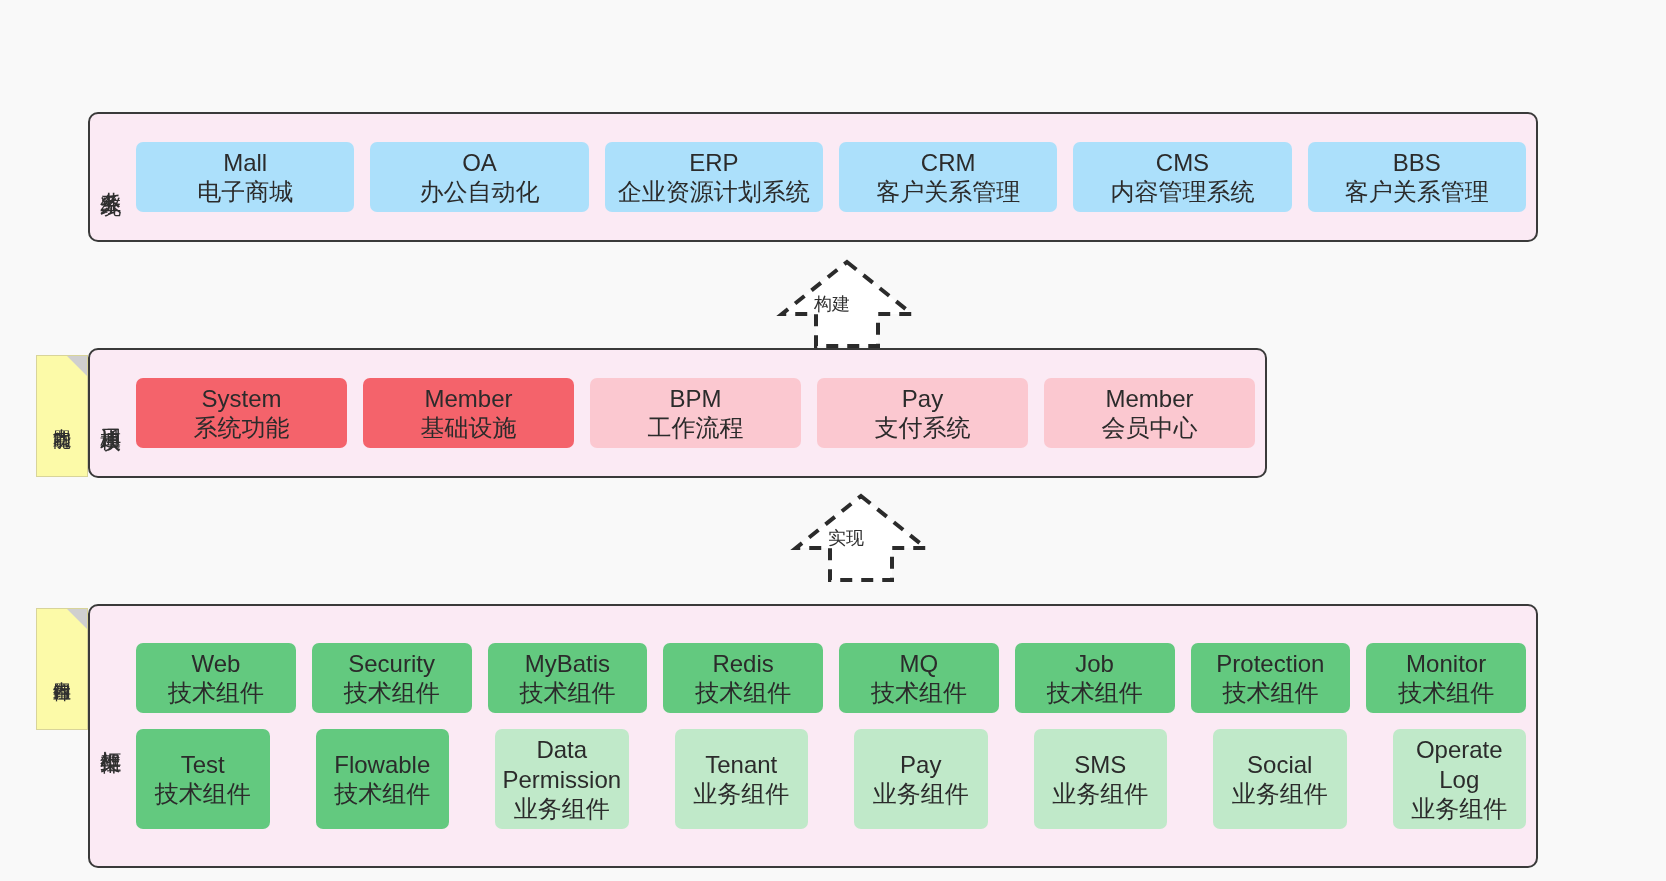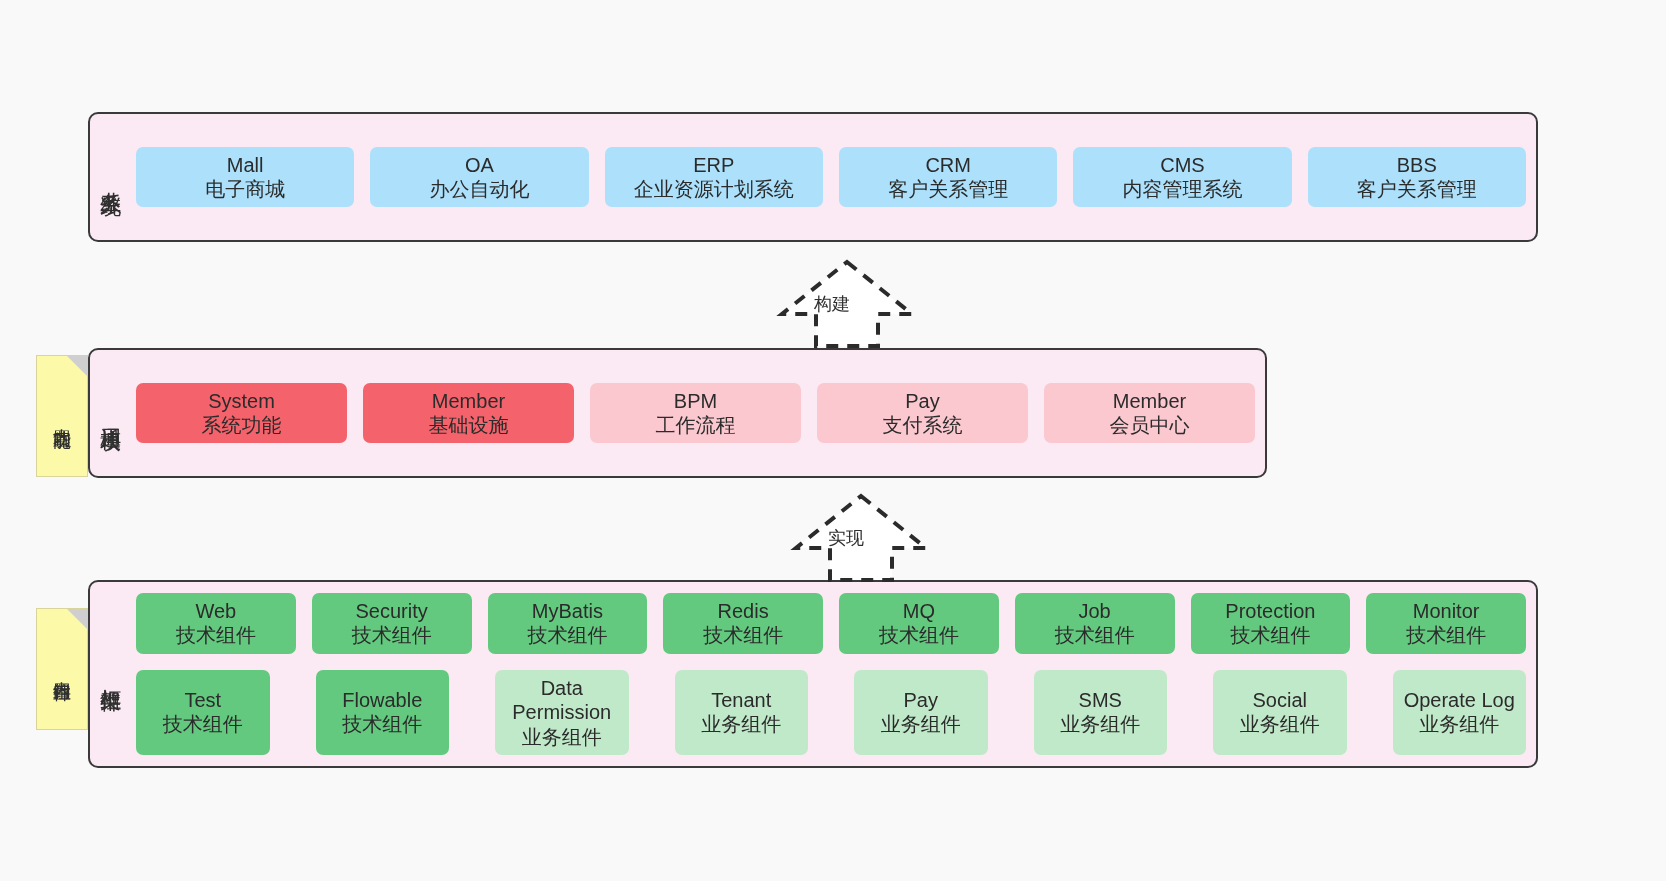--- a/index.html
+++ b/index.html
@@ -69,21 +69,21 @@
   
   .box {
     flex: 1 1 0;
     box-sizing: border-box;
     border-radius: 7px;
     display: flex;
     flex-direction: column;
     align-items: center;
     justify-content: center;
     text-align: center;
-    font-size: 20px;
+    font-size: 24px;
     line-height: 1.22;
     color: #2b2b2b;
     padding: 6px 4px;
   }
   .box .en { display: block; }
   .box .cn { display: block; }
 
   .box-blue   { background: #ace0fb; }
   .box-red    { background: #f4636b; }
   .box-pink   { background: #fbc8d0; }
@@ -219,21 +219,21 @@
   <div class="note" style="left:36px; top:355px; width:52px; height:122px;">
     <span class="fold"></span>
     <span>内置功能</span>
   </div>
 
   <svg class="arrow" style="left:766px; top:490px; width:190px; height:92px;" viewBox="0 0 190 92" xmlns="http://www.w3.org/2000/svg">
     <polygon points="95,6 160,58 126,58 126,90 64,90 64,58 30,58" fill="#ffffff" stroke="#2b2b2b" stroke-width="4" stroke-dasharray="12,9" stroke-linejoin="miter"></polygon>
   </svg>
   <div class="arrow-label" style="left:828px; top:526px;">实现</div>
 
-  <div class="layer" id="layer-framework" style="left:88px; top:580px; width:1450px; height:188px;">
+  <div class="layer" id="layer-framework" style="left:88px; top:604px; width:1450px; height:264px;">
     <div class="layer-title">框架组件</div>
     <div class="layer-body">
 
       <div class="row">
         <div class="box box-green">
           <span class="en">Web</span>
           <span class="cn">技术组件</span>
         </div>
         <div class="box box-green">
           <span class="en">Security</span>

